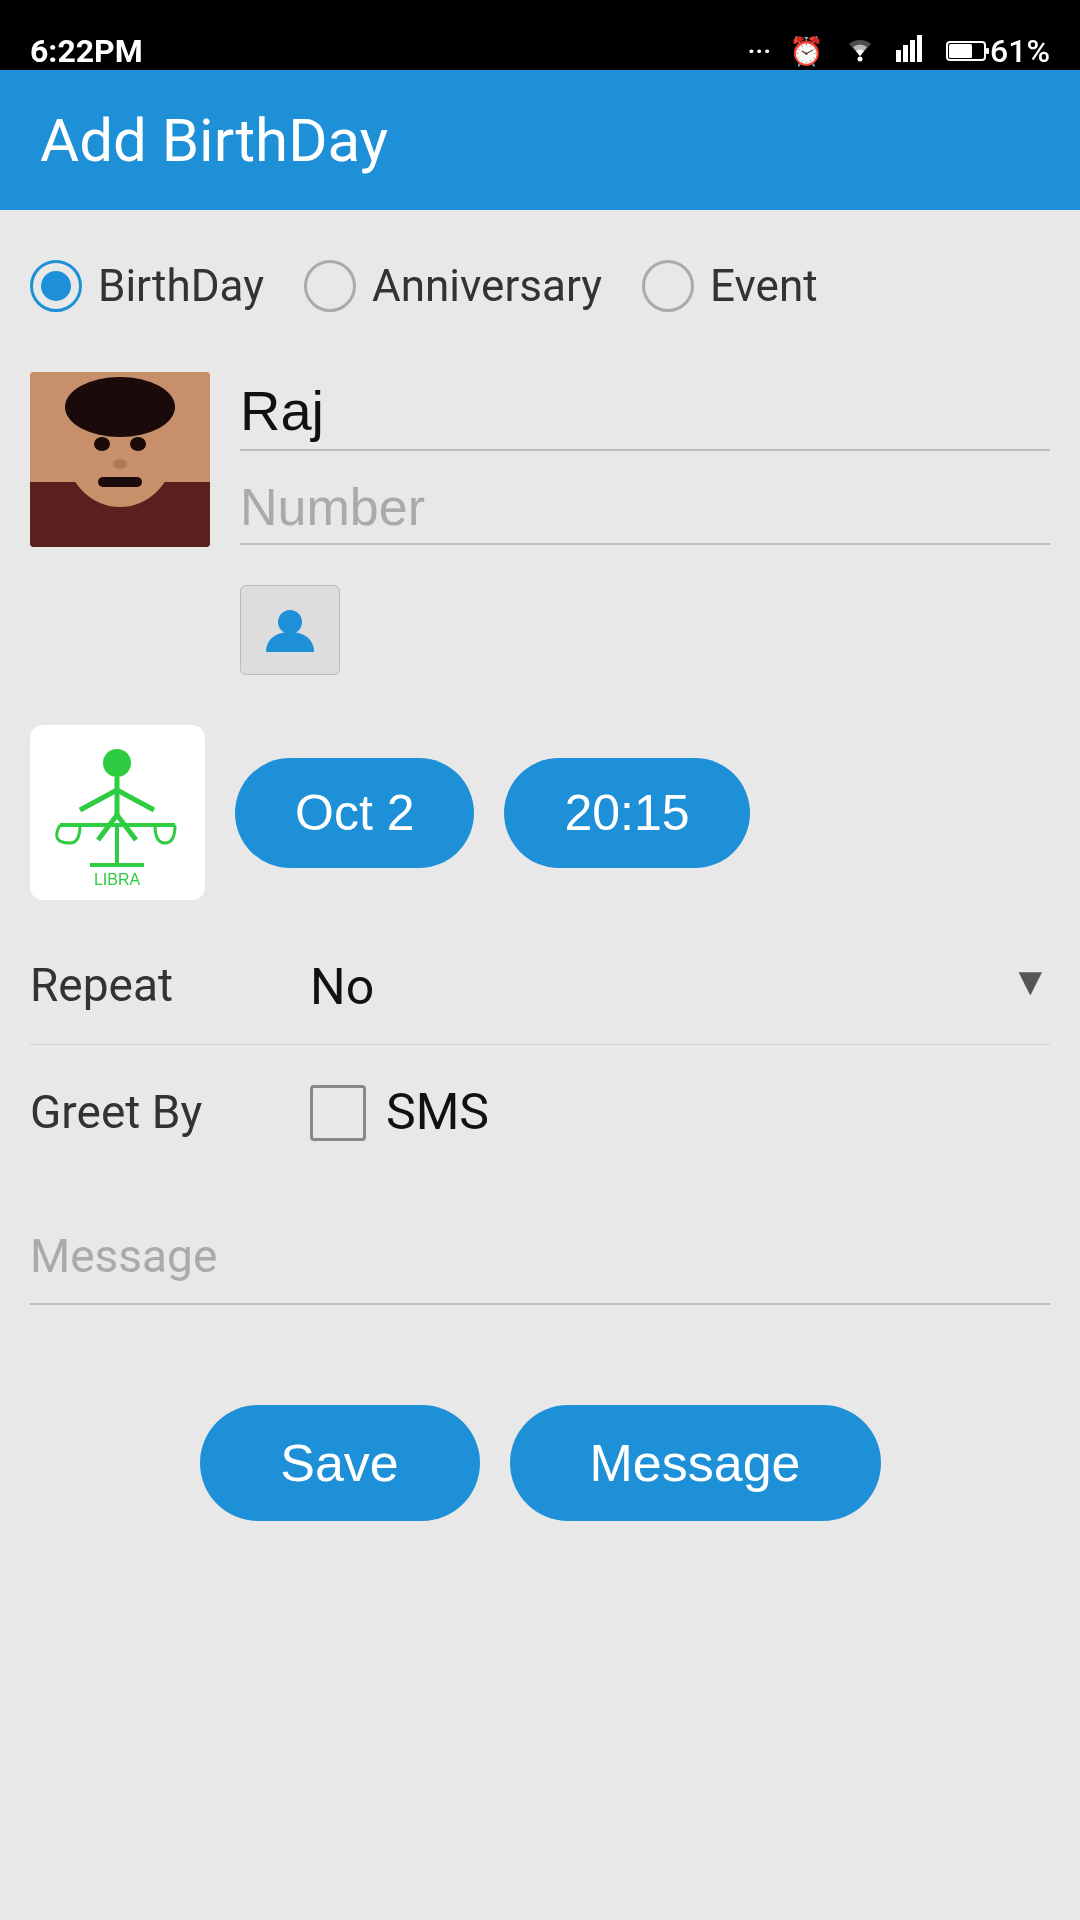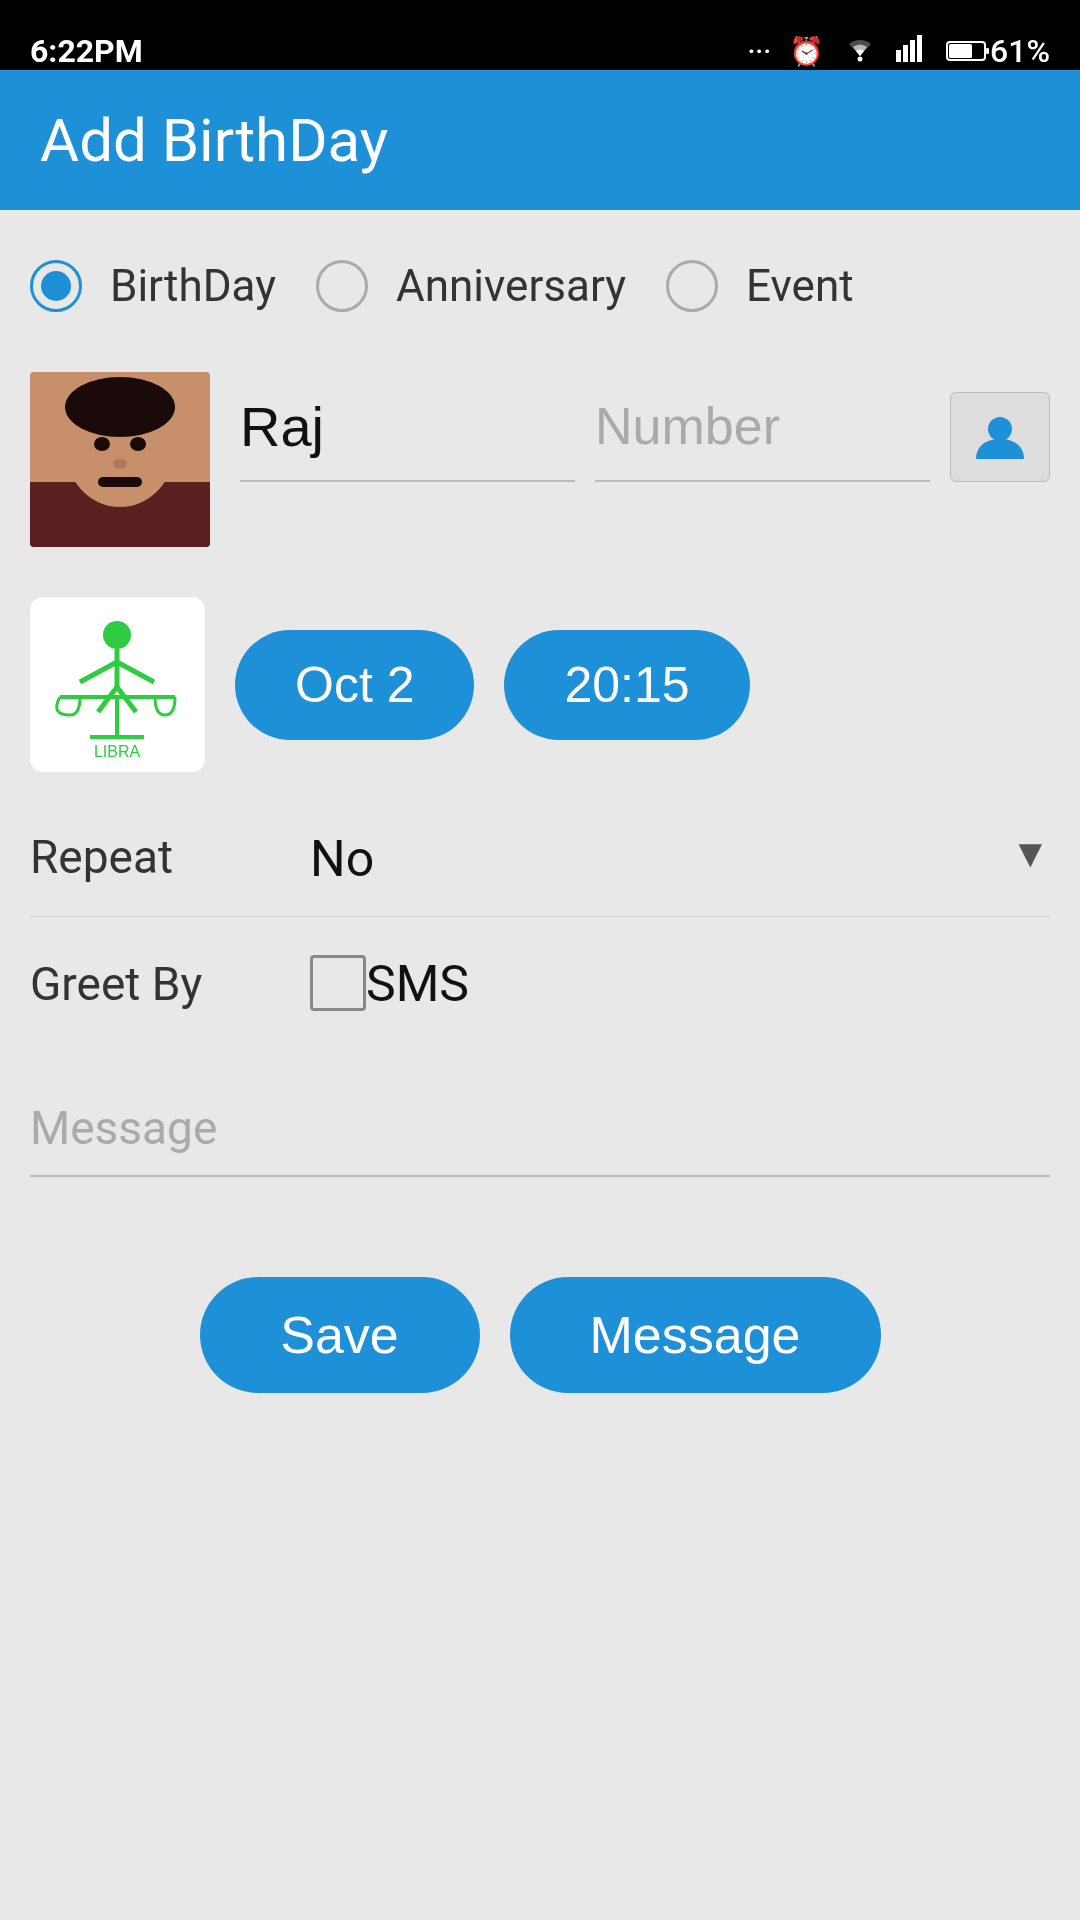--- a/index.html
+++ b/index.html
@@ -61,21 +61,21 @@
     .radio-group {
       display: flex;
       align-items: center;
       gap: 40px;
       margin-bottom: 50px;
       padding: 10px 0;
     }
     .radio-option {
       display: flex;
       align-items: flex-end;
-      gap: 28px;
+      gap: 16px;
       cursor: pointer;
     }
     .radio-circle {
       width: 52px;
       height: 52px;
       border-radius: 50%;
       border: 3px solid #aaa;
       background: #e8e8e8;
       display: flex;
       align-items: center;
@@ -114,21 +114,21 @@
     }
     
     .person-svg {
       width: 100%;
       height: 100%;
     }
 
     .contact-fields {
       flex: 1;
       display: flex;
-      flex-direction: row;
+      flex-direction: column;
       gap: 20px;
     }
     .field-input {
       width: 100%;
       background: transparent;
       border: none;
       border-bottom: 2px solid #bbb;
       font-size: 52px;
       color: #222;
       padding: 6px 0;
@@ -210,21 +210,22 @@
 
     
     .greet-row {
       display: flex;
       align-items: center;
       padding: 28px 0;
       margin-top: 10px;
     }
     .checkbox-wrapper {
       display: flex;
-      align-items: flex-start;
+      align-items: flex-end;
+      gap: 20px;
     }
     .checkbox-box {
       width: 56px;
       height: 56px;
       border: 3px solid #888;
       background: #e8e8e8;
       border-radius: 4px;
       cursor: pointer;
     }
     .checkbox-label {

